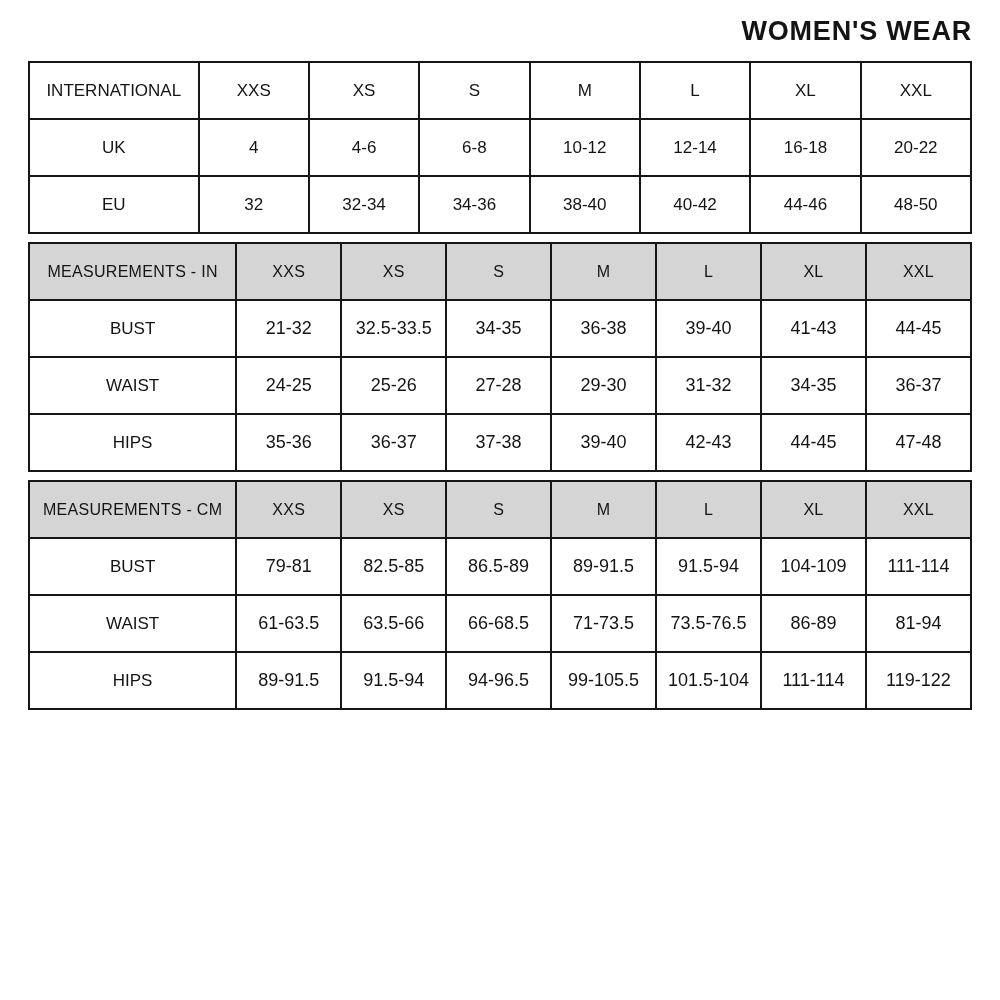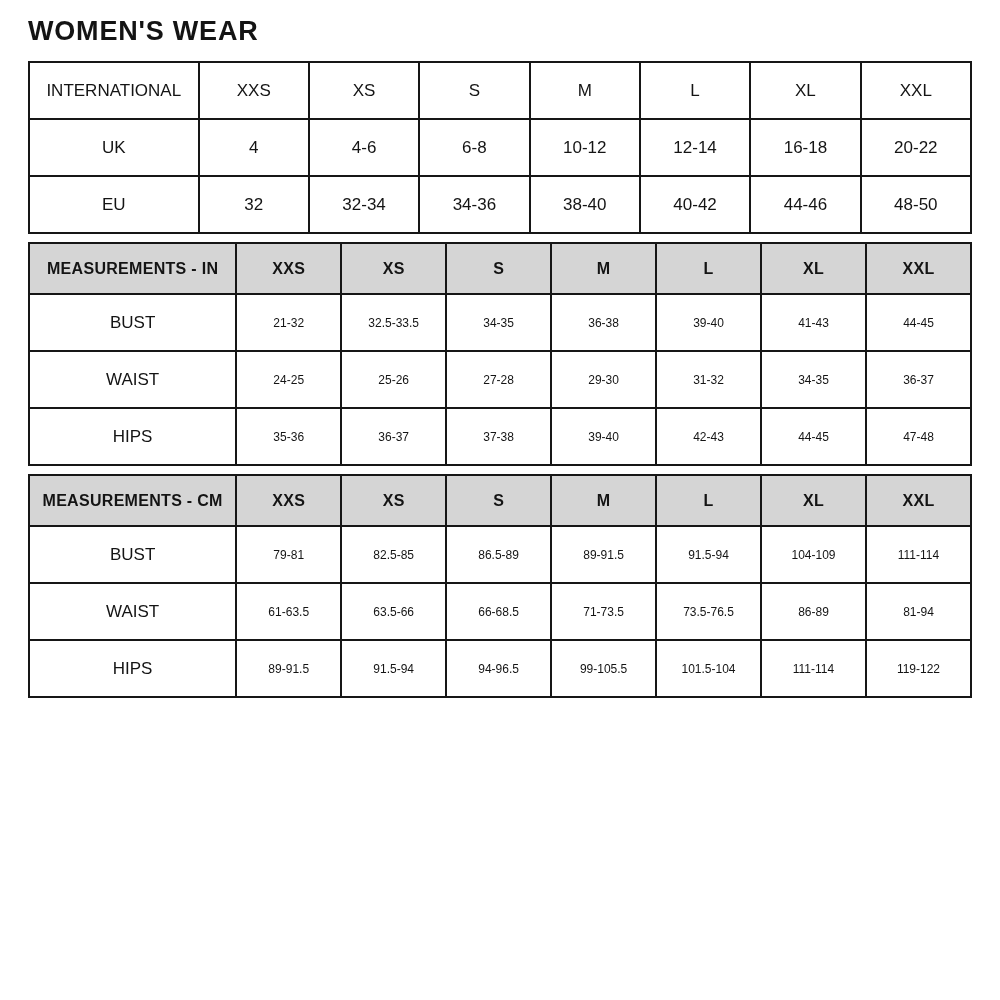--- a/index.html
+++ b/index.html
@@ -12,21 +12,21 @@
 
   .page {
     width: 1000px;
     min-height: 1000px;
     margin: 0 auto;
     padding: 12px 28px 16px;
     background: #ffffff;
   }
 
   .page-title {
-    text-align: left;
+    text-align: right;
     font-size: 27px;
     font-weight: 700;
     letter-spacing: 0.8px;
     margin: 4px 0 14px;
   }
 
   table {
     width: 100%;
     border-collapse: collapse;
     table-layout: fixed;
@@ -57,33 +57,33 @@
   .conversion tbody td {
     height: 57px;
     font-size: 17px;
     background: #ffffff;
   }
 
   
   .measure col.c0 { width: 22%; }
   .measure thead tr.cols th {
     background: var(--header-bg, #d5d5d5);
-    font-weight: 700;
+    font-weight: 400;
     font-size: 16px;
-    height: 51px;
+    height: 57px;
     letter-spacing: 0.3px;
   }
   .measure tbody th {
     height: 57px;
     font-size: 17px;
     background: #ffffff;
   }
   .measure tbody td {
     height: 57px;
-    font-size: 12px;
+    font-size: 18px;
     background: #ffffff;
   }
 </style>
 </head>
 <body>
 
 <div class="page">
   <h1 class="page-title">WOMEN'S WEAR</h1>
 
   <table class="conversion">

